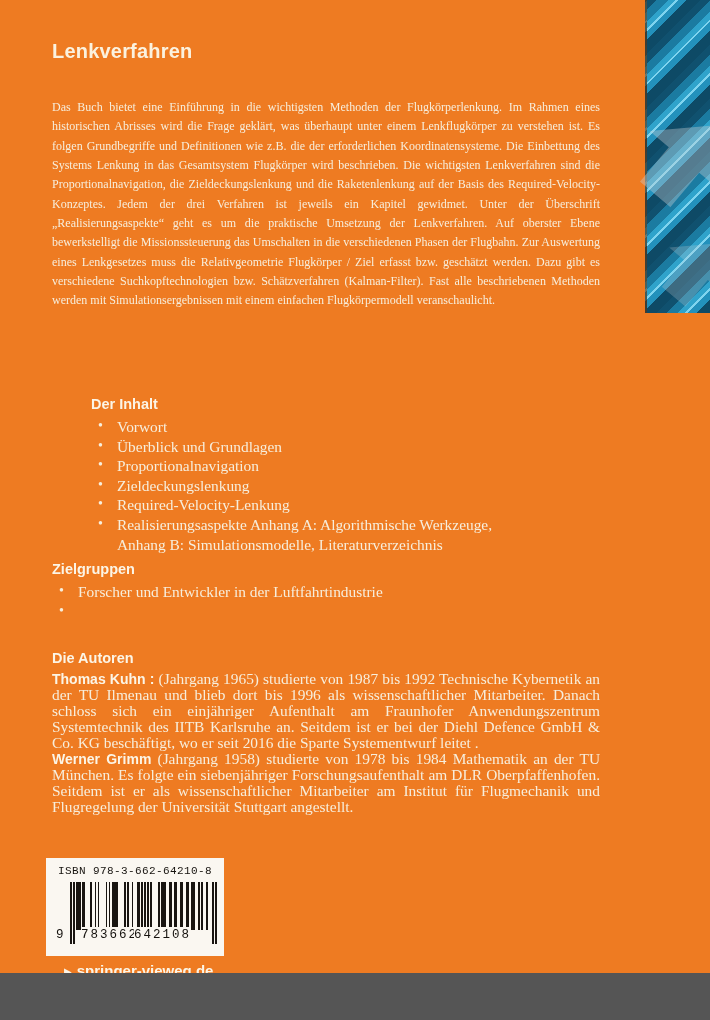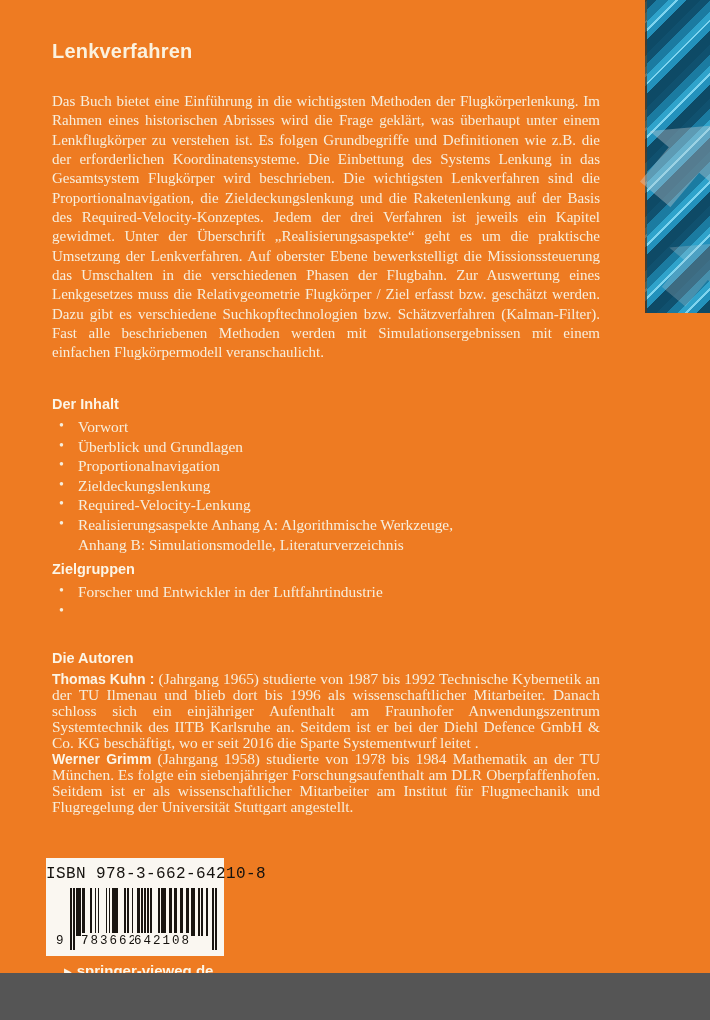--- a/index.html
+++ b/index.html
@@ -27,59 +27,59 @@
   .art-panel svg{position:absolute;}
   
   .col{position:absolute; left:52px; width:548px;}
   .title{
     top:40px;
     font-family:"Liberation Sans","DejaVu Sans",sans-serif;
     font-weight:bold; font-size:20px; letter-spacing:.2px;
     color:#FBF2DF;
   }
   .synopsis{
-    top:92px;
-    font-size:15px; line-height:19.35px;
+    top:98px;
+    font-size:12px; line-height:19.35px;
     text-align:justify; hyphens:auto; -webkit-hyphens:auto;
   }
   .sec-heading{
     font-family:"Liberation Sans","DejaVu Sans",sans-serif;
     font-weight:bold; font-size:14.5px; color:#FCF5E6;
     margin:0 0 5px 0;
   }
   ul.bullets{list-style:none; margin:0; padding:0;}
   ul.bullets li{
     position:relative; padding-left:26px;
     font-size:15.4px; line-height:19.6px;
   }
   ul.bullets li .bullet{
     position:absolute; left:7px; top:-1px; font-size:14px;
   }
   ul.bullets li .li-text{white-space:pre-line;}
-  .sec-contents{top:396px;}
+  .sec-contents{top:396px;margin-left:39px;}
   .sec-target{top:561px;}
   .sec-authors{top:650px;}
   .bio{
     margin:0; font-size:15.4px; line-height:16px;
     text-align:justify; hyphens:auto; -webkit-hyphens:auto;
   }
   .author-name{
     font-family:"Liberation Sans","DejaVu Sans",sans-serif;
     font-weight:bold; font-size:14px; color:#FCF5E6;
   }
   
   .barcode-box{
     position:absolute; left:46px; top:858px;
     width:178px; height:98px;
     background:#FAF7F1;
     box-sizing:border-box; padding-top:7px;
   }
   .isbn-label{
     font-family:"Liberation Mono","DejaVu Sans Mono",monospace;
-    font-size:16px; letter-spacing:.4px; color:#15120E;
+    font-size:11px; letter-spacing:.4px; color:#15120E;
     text-align:center; white-space:nowrap;
   }
   .bars-wrap{position:relative; margin:5px 0 0 24px; width:148px; height:68px;}
   .bars{font-size:0; line-height:0;}
   .bc-mod{display:inline-block; width:1.55px; height:48px; vertical-align:top;}
   .bc-bar{background:#191511;}
   .bc-guard{height:62px;}
   .digits{
     position:absolute; top:45px; left:0; width:148px; height:17px;
     font-family:"Liberation Mono","DejaVu Sans Mono",monospace;

